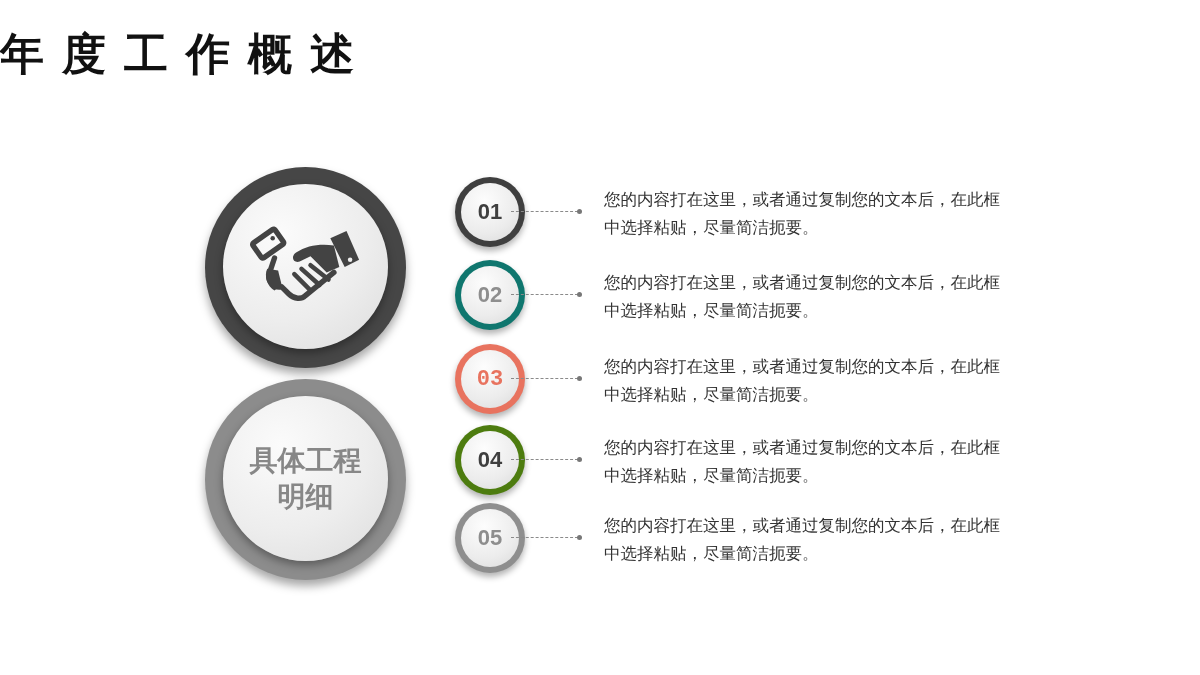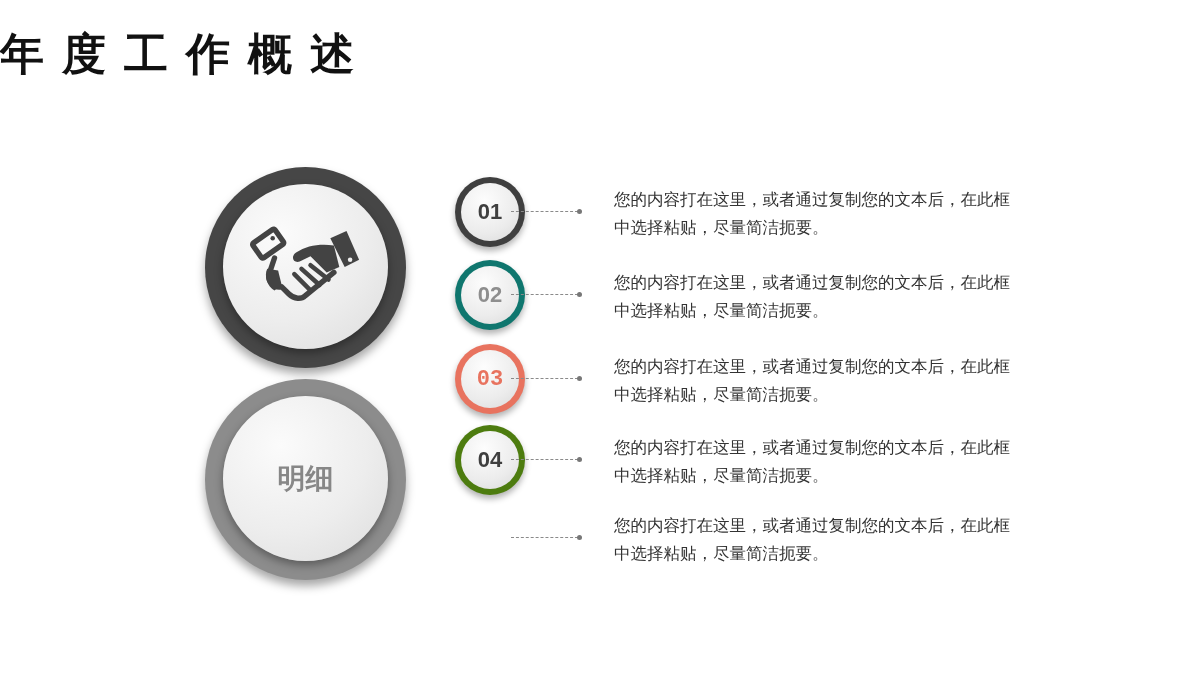--- a/index.html
+++ b/index.html
@@ -43,21 +43,21 @@
     font-family: "Liberation Sans", "DejaVu Sans", sans-serif; font-weight: bold; font-size: 22px;
   }
   .dash {
     position: absolute; left: 72px; top: 34px; width: 67px; height: 0;
     border-top: 1px dashed #8a8a8a;
   }
   .dot {
     position: absolute; left: 138px; top: 32px; width: 5px; height: 5px; border-radius: 50%; background: #777;
   }
   .desc {
-    position: absolute; left: 175px; top: 9px; width: 400px;
+    position: absolute; left: 165px; top: 9px; width: 400px;
     font-size: 16.5px; line-height: 28px; color: #333;
     font-family: "DejaVu Sans", "Liberation Sans", sans-serif;
   }
 </style>
 </head>
 <body>
 
 <div class="title">年度工作概述</div>
 
 <div class="big-circle c1">
@@ -80,20 +80,21 @@
 
         <path d="M22,52 C18,60 22,72 30,76 L38,70 L34,54 Z" stroke="none"></path>
       </g>
     </svg>
   </div>
 </div>
 
 <div class="big-circle c2">
   <div class="inner">
     <div class="label">
+      <div>具体工程</div>
       <div>明细</div>
     </div>
   </div>
 </div>
 
 <div class="item" style="top:177px;">
   <div class="num-ring" style="background:#3f3f3f;">
     <div class="face" style="color:#3f3f3f;">01</div>
   </div>
   <div class="dash"></div>
@@ -122,16 +123,19 @@
 <div class="item" style="top:425px;">
   <div class="num-ring" style="background:#4d7c0f;">
     <div class="face" style="color:#3f3f3f;">04</div>
   </div>
   <div class="dash"></div>
   <div class="dot"></div>
   <div class="desc">您的内容打在这里，或者通过复制您的文本后，在此框中选择粘贴，尽量简洁扼要。</div>
 </div>
 
 <div class="item" style="top:503px;">
+  <div class="num-ring" style="background:#8e8e8e;">
+    <div class="face" style="color:#8e8e8e;">05</div>
+  </div>
   <div class="dash"></div>
   <div class="dot"></div>
   <div class="desc">您的内容打在这里，或者通过复制您的文本后，在此框中选择粘贴，尽量简洁扼要。</div>
 </div>
 
 </body></html>

